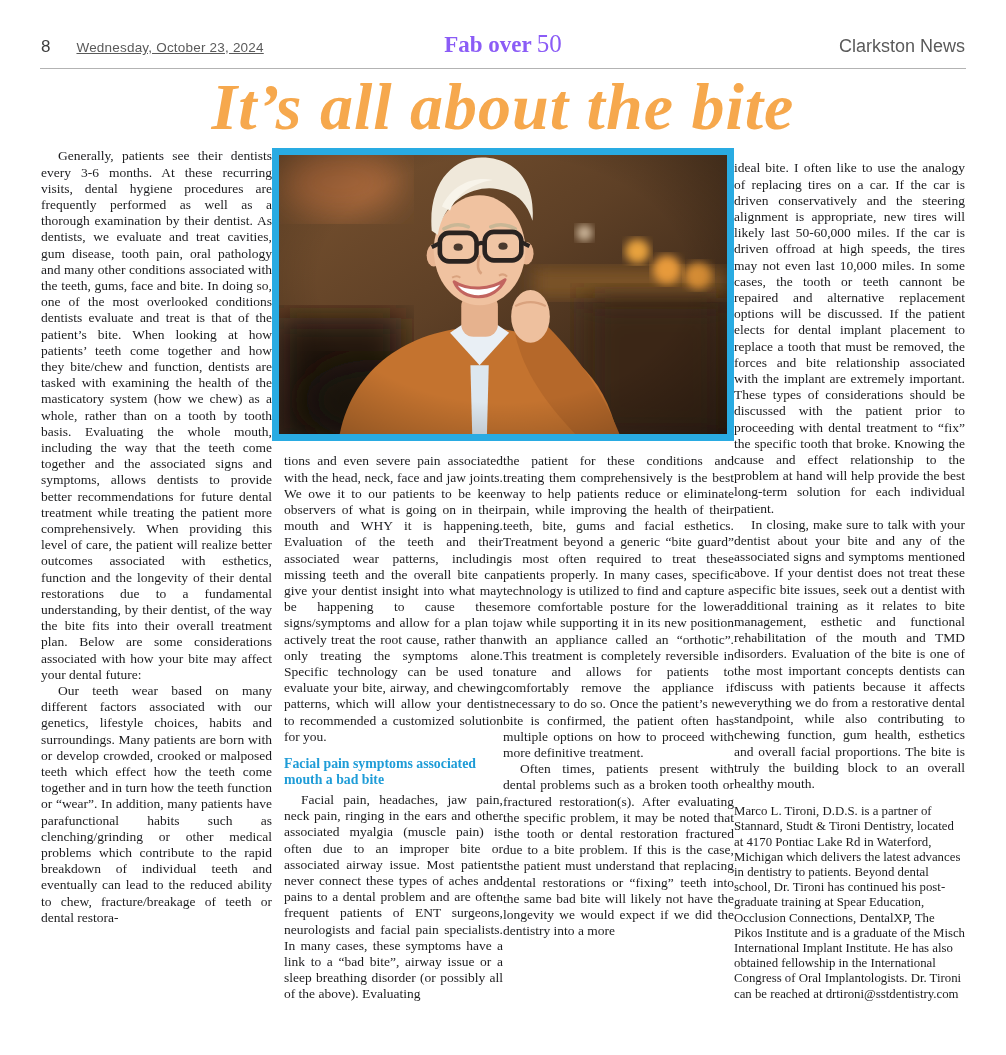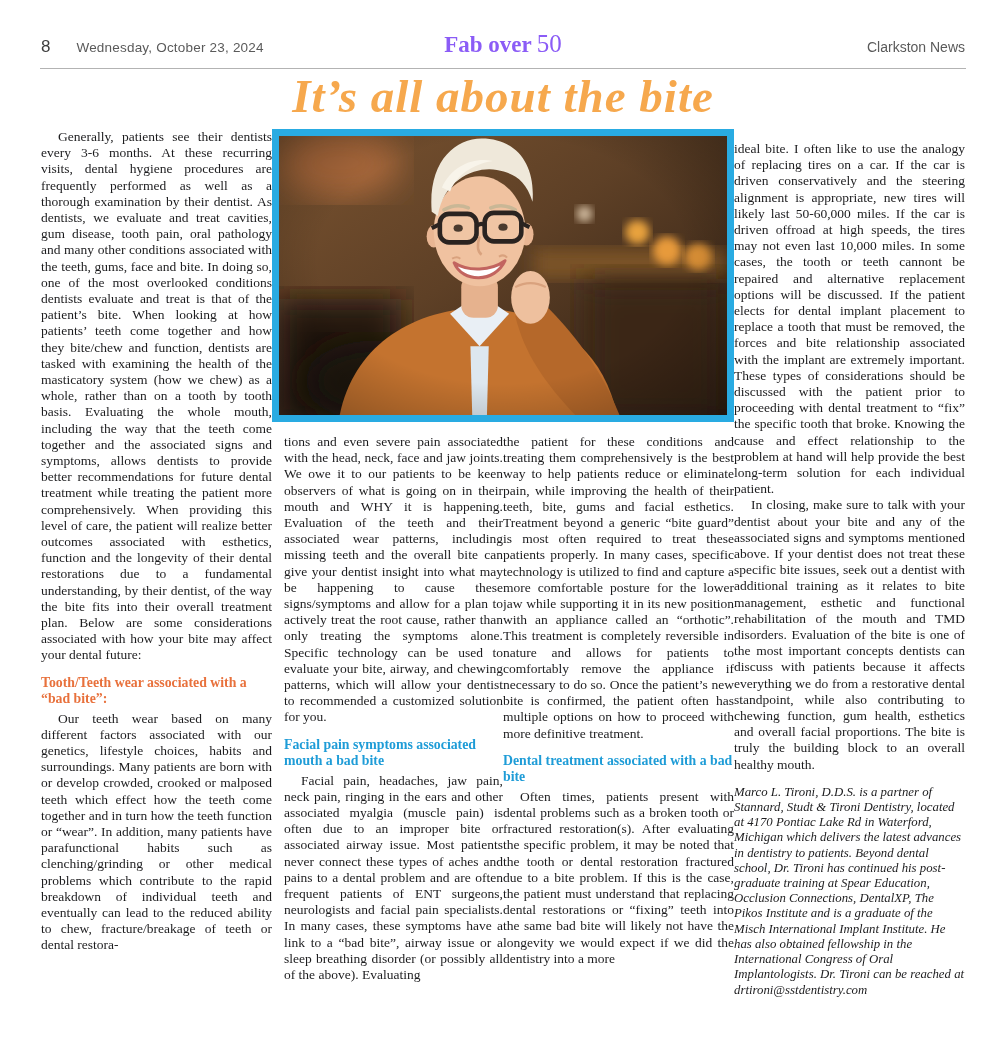--- a/index.html
+++ b/index.html
@@ -8,29 +8,29 @@
     position:relative; width:1006px; height:1055px; overflow:hidden;
     background:#ffffff; font-family:"Liberation Serif", serif; color:#1c1c1e;
   }
   
   .masthead {
     display:grid; grid-template-columns:1fr auto 1fr; align-items:baseline;
     padding:30px 41px 6px 41px; font-family:"Liberation Sans", sans-serif;
   }
   .mast-left { display:flex; align-items:baseline; gap:26px; }
   .page-number { font-size:17px; color:#3e3e3e; }
-  .mast-date { font-size:13.5px; color:#5a5a5a; letter-spacing:.2px; }
+  .mast-date { font-size:13.5px; color:#5a5a5a; letter-spacing:.2px;text-decoration:underline; }
   .brand { font-family:"Liberation Serif", serif; color:#8b5cf6; font-size:23px; font-weight:700; white-space:nowrap; }
   .brand .brand-num { font-weight:400; font-size:25px; margin-left:5px; }
-  .paper-name { justify-self:end; font-size:14px; color:#5a5a5a; }
+  .paper-name { justify-self:end; font-size:18px; color:#5a5a5a; }
   .rule { border:none; border-top:1px solid #b3b3b3; margin:4px 40px 0 40px; }
   
   .headline {
     margin:4px 0 0 0; text-align:center; font-style:italic; font-weight:700;
-    font-size:47px; line-height:1.02; letter-spacing:1px; color:#F6A84D;
+    font-size:66px; line-height:1.02; letter-spacing:1px; color:#F6A84D;
   }
   
   .article {
     display:grid; grid-template-columns:repeat(4,1fr); grid-template-rows:305px 1fr;
     padding:8px 41px 0 41px; height:900px; overflow:hidden;
   }
   .col { overflow:hidden; }
   .col-1 { grid-column:1; grid-row:1/3; }
   .col-2 { grid-column:2; grid-row:2;margin-left:12px; }
   .col-3 { grid-column:3; grid-row:2; }
@@ -43,21 +43,21 @@
   
   .body-text { font-size:13.5px; line-height:16.2px; text-align:justify; margin:0; }
   .indent { text-indent:17px; }
   .noindent { text-indent:0; }
   .subhead {
     font-weight:700; font-size:13.8px; line-height:16.5px;
     margin:11px 0 3px 0; text-align:left;
   }
   .subhead-orange { color:#E8713C; }
   .subhead-blue  { color:#1E9CD7; }
-  .bio { font-style:italic; font-size:12.8px; line-height:15.2px; margin:12px 0 0 0; text-align:left; }
+  .bio { font-size:12.8px; line-height:15.2px; margin:12px 0 0 0; text-align:left; }
 </style>
 </head>
 <body>
 
 <div class="page">
 
   <header class="masthead">
     <div class="mast-left">
       <span class="page-number">8</span>
       <span class="mast-date">Wednesday, October 23, 2024</span>
@@ -67,21 +67,20 @@
   </header>
 
   <hr class="rule">
 
   <h1 class="headline">It’s all about the bite</h1>
 
   <main class="article">
 
     <section class="col col-1">
       <p class="body-text indent">Generally, patients see their dentists every 3-6 months. At these recurring visits, dental hygiene procedures are frequently performed as well as a thorough examination by their dentist. As dentists, we evaluate and treat cavities, gum disease, tooth pain, oral pathology and many other conditions associated with the teeth, gums, face and bite. In doing so, one of the most overlooked conditions dentists evaluate and treat is that of the patient’s bite.  When looking at how patients’ teeth come together and how they bite/chew and function, dentists are tasked with examining the health of the masticatory system (how we chew) as a whole, rather than on a tooth by tooth basis. Evaluating the whole mouth, including the way that the teeth come together and the associated signs and symptoms, allows dentists to provide better recommendations for future dental treatment while treating the patient more comprehensively. When providing this level of care, the patient will realize better outcomes associated with esthetics, function and the longevity of their dental restorations due to a fundamental understanding, by their dentist, of the way the bite fits into their overall treatment plan. Below are some considerations associated with how your bite may affect your dental future:</p>
-      <h3 class="subhead subhead-orange">Tooth/Teeth wear associated with a “bad bite”:</h3>
       <p class="body-text indent">Our teeth wear based on many different factors associated with our genetics, lifestyle choices, habits and surroundings. Many patients are born with or develop crowded, crooked or malposed teeth which effect how the teeth come together and in turn how the teeth function or “wear”. In addition, many patients have parafunctional habits such as clenching/grinding or other medical problems which contribute to the rapid breakdown of individual teeth and eventually can lead to the reduced ability to chew, fracture/breakage of teeth or dental restora-</p>
     </section>
 
     <figure class="photo-frame" title="Smiling older woman with short platinum hair and black-rimmed glasses, chin resting on her hand, wearing an orange cardigan over a light shirt in a warmly lit cafe with blurred bokeh lights">
       <svg viewBox="0 0 440 293" preserveAspectRatio="xMidYMid slice">
         <defs>
           <linearGradient id="bg" x1="0" y1="0" x2="1" y2="1">
             <stop offset="0" stop-color="#7a5330"></stop>
             <stop offset="0.45" stop-color="#5e4026"></stop>
             <stop offset="1" stop-color="#2c1d12"></stop>
@@ -151,21 +150,20 @@
     </figure>
 
     <section class="col col-2">
       <p class="body-text noindent">tions and even severe pain associated with the head, neck, face and jaw joints. We owe it to our patients to be keen observers of what is going on in their mouth and WHY it is happening. Evaluation of the teeth and their associated wear patterns, including missing teeth and the overall bite can give your dentist insight into what may be happening to cause these signs/symptoms and allow for a plan to actively treat the root cause, rather than only treating the symptoms alone. Specific technology can be used to evaluate your bite, airway, and chewing patterns, which will allow your dentist to recommended a customized solution for you.</p>
       <h3 class="subhead subhead-blue">Facial pain symptoms associated mouth a bad bite</h3>
       <p class="body-text indent">Facial pain, headaches, jaw pain, neck pain, ringing in the ears and other associated myalgia (muscle pain) is often due to an improper bite or associated airway issue. Most patients never connect these types of aches and pains to a dental problem and are often frequent patients of ENT surgeons, neurologists and facial pain specialists. In many cases, these symptoms have a link to a “bad bite”, airway issue or a sleep breathing disorder (or possibly all of the above). Evaluating</p>
     </section>
 
     <section class="col col-3">
       <p class="body-text noindent">the patient for these conditions and treating them comprehensively is the best way to help patients reduce or eliminate pain, while improving the health of their teeth, bite, gums and facial esthetics. Treatment beyond a generic “bite guard” is most often required to treat these patients properly. In many cases, specific technology is utilized to find and capture a more comfortable posture for the lower jaw while supporting it in its new position with an appliance called an “orthotic”. This treatment is completely reversible in nature and allows for patients to comfortably remove the appliance if necessary to do so. Once the patient’s new bite is confirmed, the patient often has multiple options on how to proceed with more definitive treatment.</p>
-      <h3 class="subhead subhead-blue">Dental treatment associated with a bad bite</h3>
       <p class="body-text indent">Often times, patients present with dental problems such as a broken tooth or fractured restoration(s). After evaluating the specific problem, it may be noted that the tooth or dental restoration fractured due to a bite problem. If this is the case, the patient must understand that replacing dental restorations or “fixing” teeth into the same bad bite will likely not have the longevity we would expect if we did the dentistry into a more</p>
     </section>
 
     <section class="col col-4">
       <p class="body-text noindent">ideal bite. I often like to use the analogy of replacing tires on a car. If the car is driven conservatively and the steering alignment is appropriate, new tires will likely last 50-60,000 miles. If the car is driven offroad at high speeds, the tires may not even last 10,000 miles. In some cases, the tooth or teeth cannont be repaired and alternative replacement options will be discussed. If the patient elects for dental implant placement to replace a tooth that must be removed, the forces and bite relationship associated with the implant are extremely important. These types of considerations should be discussed with the patient prior to proceeding with dental treatment to “fix” the specific tooth that broke. Knowing the cause and effect relationship to the problem at hand will help provide the best long-term solution for each individual patient.</p>
       <p class="body-text indent">In closing, make sure to talk with your dentist about your bite and any of the associated signs and symptoms mentioned above. If your dentist does not treat these specific bite issues, seek out a dentist with additional training as it relates to bite management, esthetic and functional rehabilitation of the mouth and TMD disorders. Evaluation of the bite is one of the most important concepts dentists can discuss with patients because it affects everything we do from a restorative dental standpoint, while also contributing to chewing function, gum health, esthetics and overall facial proportions. The bite is truly the building block to an overall healthy mouth.</p>
       <p class="bio">Marco L. Tironi, D.D.S. is a partner of Stannard, Studt &amp; Tironi Dentistry, located at 4170 Pontiac Lake Rd in Waterford, Michigan which delivers the latest advances in dentistry to patients. Beyond dental school, Dr. Tironi has continued his post-graduate training at Spear Education, Occlusion Connections, DentalXP, The Pikos Institute and is a graduate of the Misch International Implant Institute. He has also obtained fellowship in the International Congress of Oral Implantologists. Dr. Tironi can be reached at drtironi@sstdentistry.com</p>
     </section>
 
   </main>

